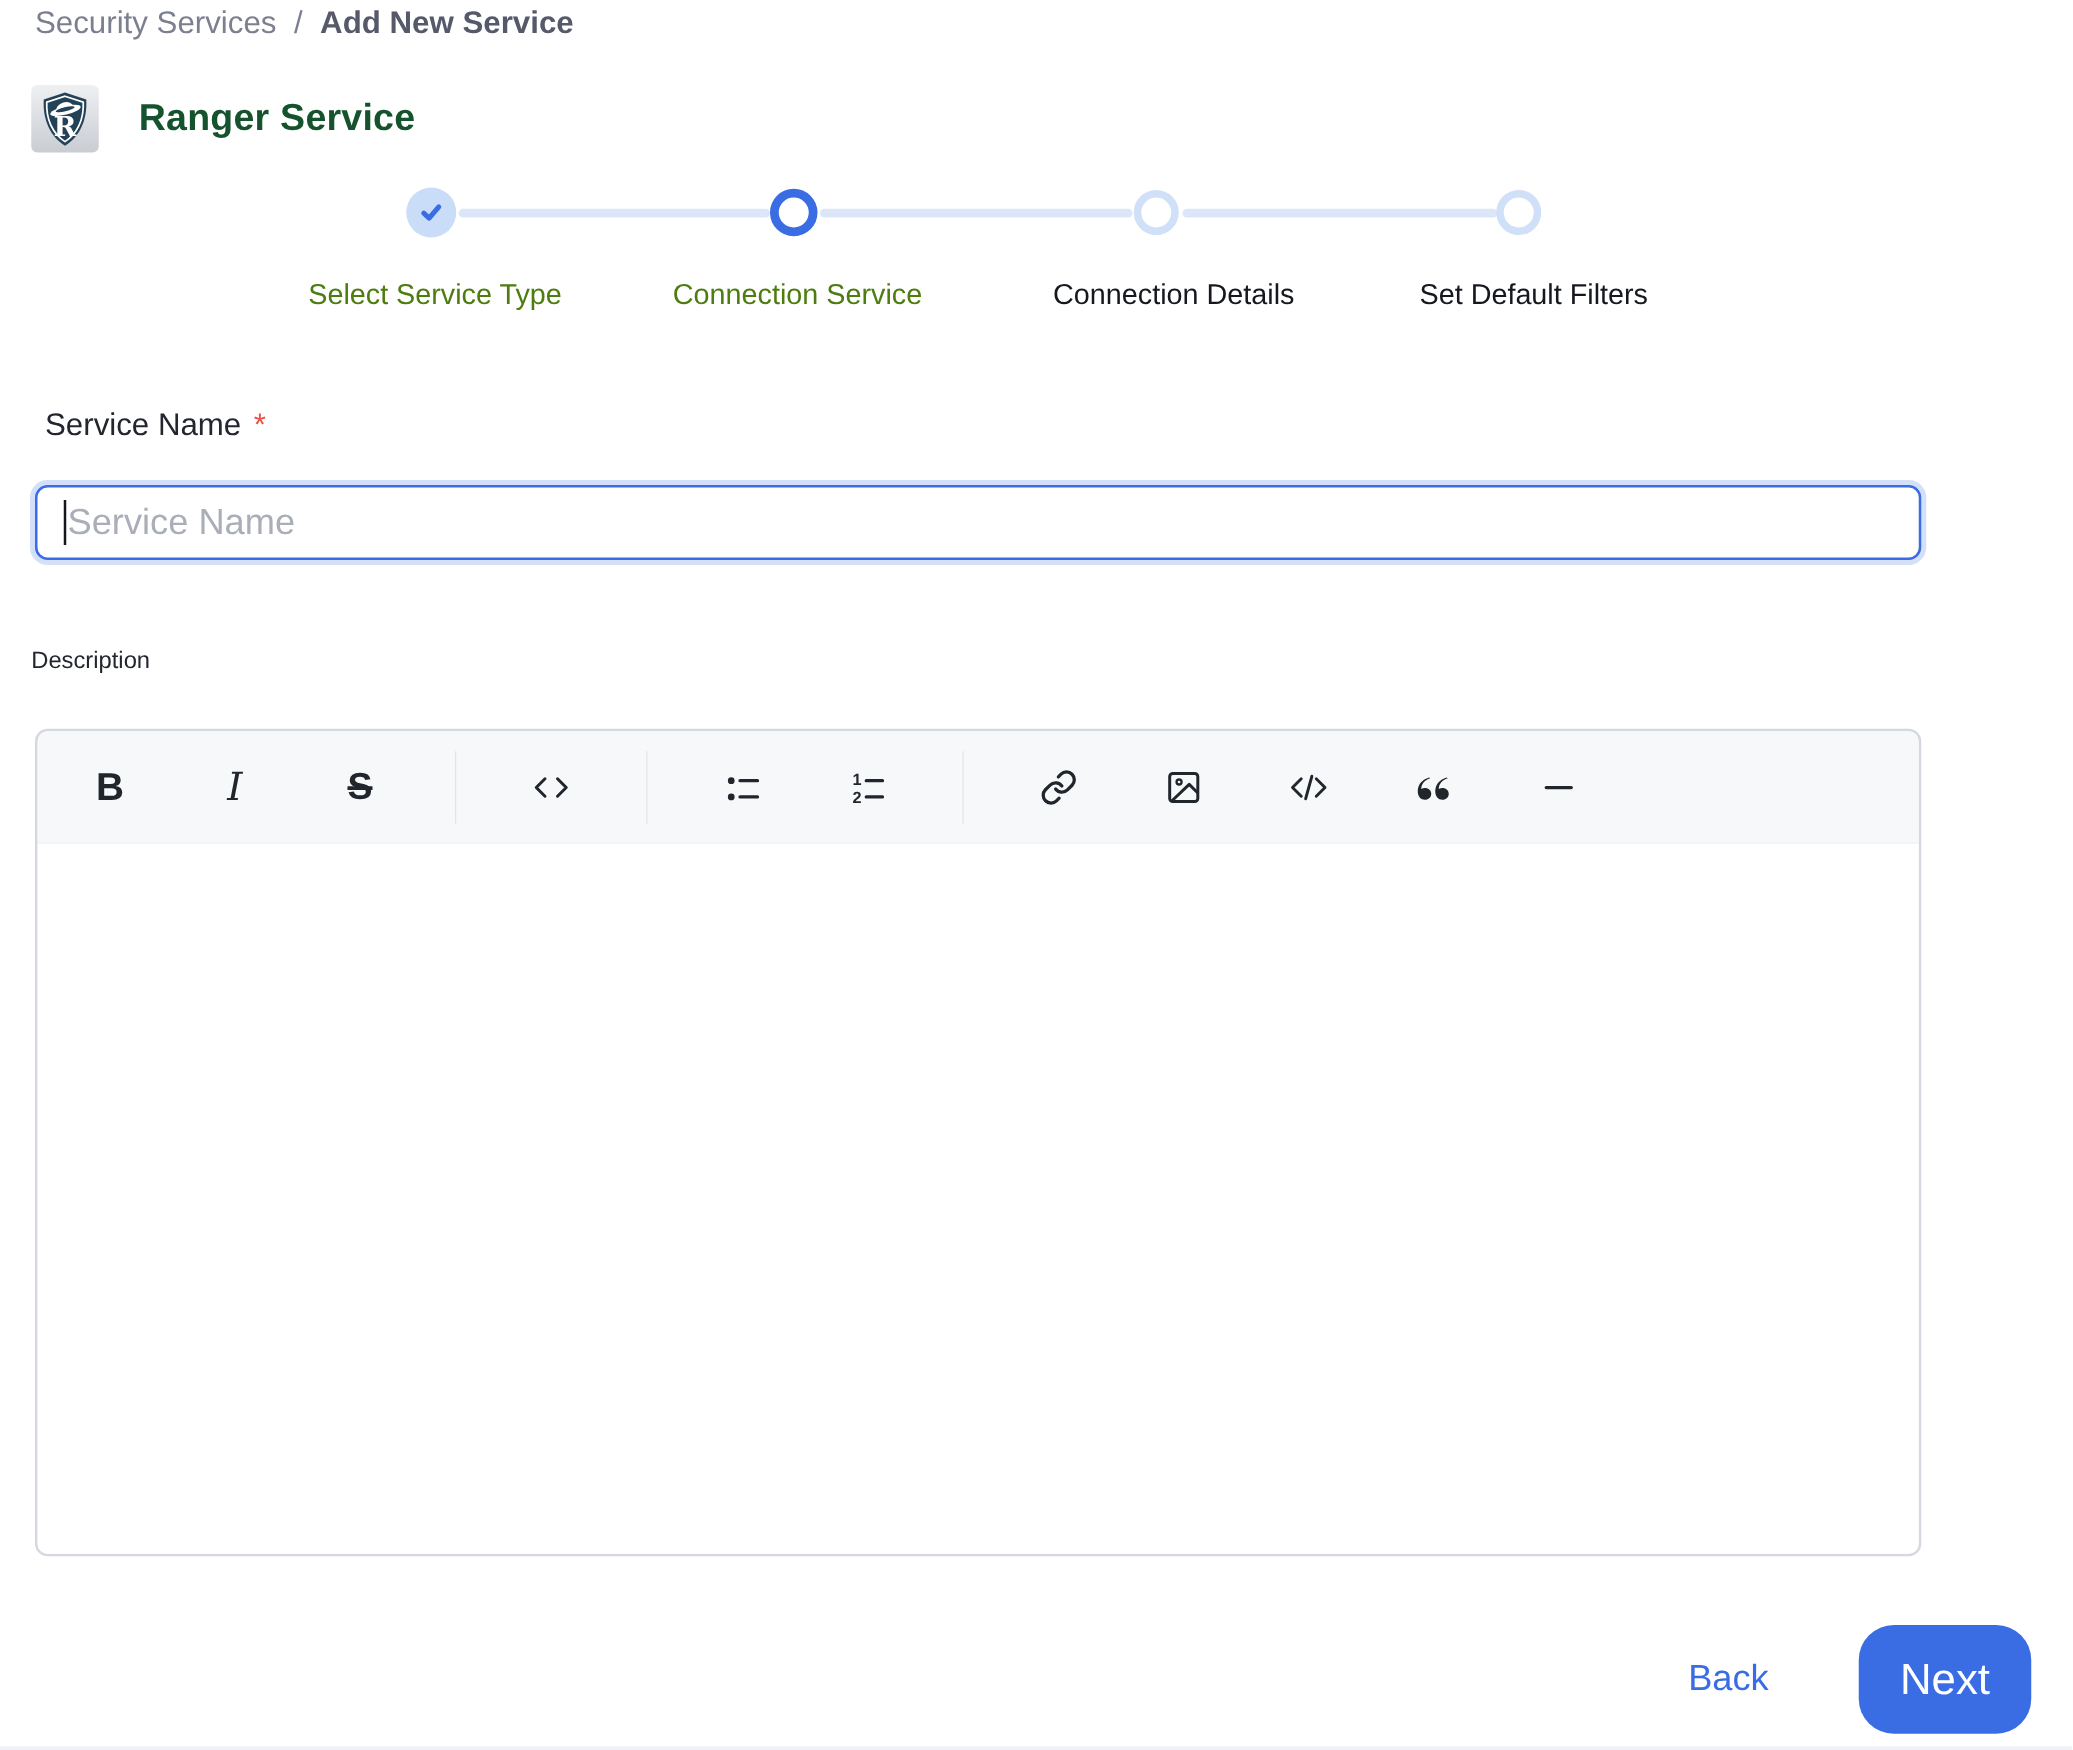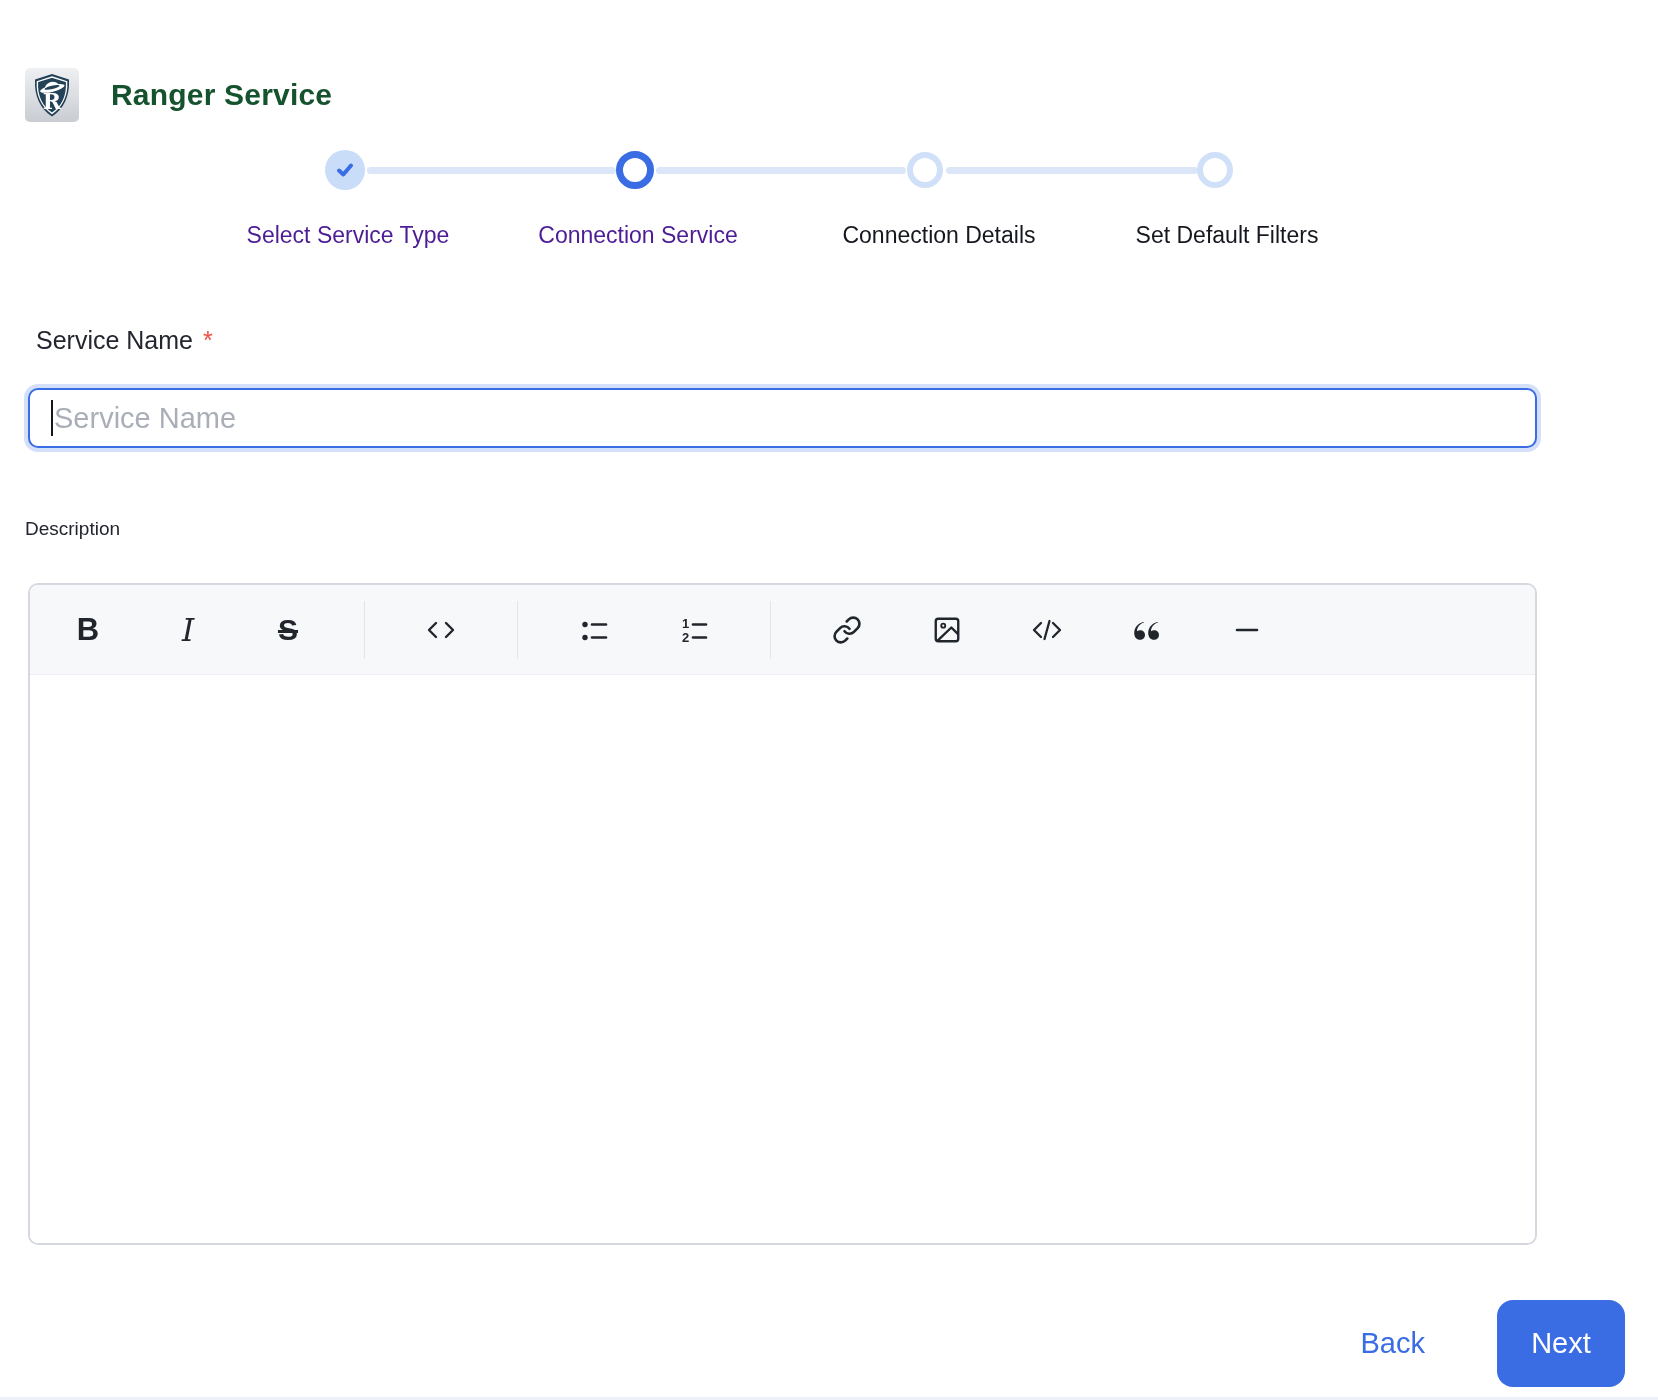--- a/index.html
+++ b/index.html
@@ -28,21 +28,21 @@
   .circle { position: absolute; border-radius: 50%; background: #fff; }
   .circle.completed { width: 40px; height: 40px; background: #c9dcf8; top: 0; display: flex; align-items: center; justify-content: center; }
   .circle.active { width: 38px; height: 38px; border: 7px solid #3a6ce4; top: 1px; }
   .circle.pending { width: 36px; height: 36px; border: 6px solid #cfe0f8; top: 2px; }
   .c1 { left: 125px; }
   .c2 { left: 416px; }
   .c3 { left: 707px; }
   .c4 { left: 997px; }
   .label-row { position: relative; margin-top: 32px; height: 30px; }
   .step-label { position: absolute; transform: translateX(-50%); white-space: nowrap; font-size: 23px; font-weight: 500; }
-  .step-label.done-or-active { color: #4c1d95; }
+  .step-label.done-or-active { color: #4d7c0f; }
   .step-label.pending { color: #15181e; margin-left: 12px; }
   .l1 { left: 148px; }
   .l2 { left: 438px; }
   .l3 { left: 727px; }
   .l4 { left: 1015px; }
 
   
   .field-label { position: absolute; left: 36px; top: 326px; font-size: 25px; font-weight: 500; color: #23262e; display: flex; gap: 10px; }
   .required { color: #ee4f43; font-weight: 500; }
   .name-input { position: absolute; left: 28px; top: 388px; width: 1509px; height: 60px; border: 2px solid #3a6ce4; border-radius: 10px; box-shadow: 0 0 0 4px rgba(58,108,228,0.22); font-family: "Liberation Sans", sans-serif; font-size: 29px; color: #23262e; padding: 0 24px; outline: none; background: #fff; }
@@ -57,28 +57,33 @@
   .tb-sep { width: 1px; height: 58px; background: #e2e4e9; flex: 0 0 1px; }
   .glyph-b { font-size: 31px; font-weight: 800; font-family: "Liberation Sans", sans-serif; }
   .glyph-i { font-size: 31px; font-style: italic; font-family: "DejaVu Serif", serif; }
   .glyph-s { font-size: 30px; font-weight: 600; text-decoration: line-through; font-family: "Liberation Sans", sans-serif; }
   .tb-btn svg { display: block; }
   .editor-content { height: 571px; background: #fff; outline: none; padding: 24px; font-size: 26px; }
 
   
   .footer { position: absolute; top: 1300px; right: 33px; height: 87px; display: flex; align-items: center; gap: 72px; }
   .back-btn { border: none; background: transparent; color: #3a6ce4; font-size: 29px; font-family: "Liberation Sans", sans-serif; cursor: pointer; }
-  .next-btn { width: 128px; height: 87px; background: #3a6ce4; border: none; border-radius: 16px; color: #ffffff; font-size: 29px; font-family: "Liberation Sans", sans-serif; cursor: pointer; }
+  .next-btn { width: 138px; height: 87px; background: #3a6ce4; border: none; border-radius: 28px; color: #ffffff; font-size: 35px; font-family: "Liberation Sans", sans-serif; cursor: pointer; }
   .bottom-line { position: absolute; left: 0; bottom: 0; width: 100%; height: 3px; background: #eef1f8; }
 </style>
 </head>
 <body>
 
 <div class="page">
 
+  <nav class="breadcrumb">
+    <span class="crumb-parent">Security Services</span>
+    <span class="crumb-sep">/</span>
+    <span class="crumb-current">Add New Service</span>
+  </nav>
 
   <div class="title-row">
     <div class="logo-box">
       <svg width="54" height="54" viewBox="0 0 54 54">
         <path d="M27 6 L44 11.5 C45 28 38.5 41.5 27 48.5 C15.5 41.5 9 28 10 11.5 Z" fill="#234258"></path>
         <path d="M27 9 L41.6 13.7 C42.3 27.5 36.8 39 27 45.3 C17.2 39 11.7 27.5 12.4 13.7 Z" fill="none" stroke="#ffffff" stroke-width="1.4"></path>
         <g transform="rotate(-14 27 19)">
           <path d="M19.5 20 a7.5 6.2 0 0 1 15 0 Z" fill="#ffffff"></path>
           <ellipse cx="27" cy="20.4" rx="12.5" ry="3.4" fill="#ffffff"></ellipse>
           <ellipse cx="27" cy="19.4" rx="7.8" ry="1.6" fill="#234258"></ellipse>

